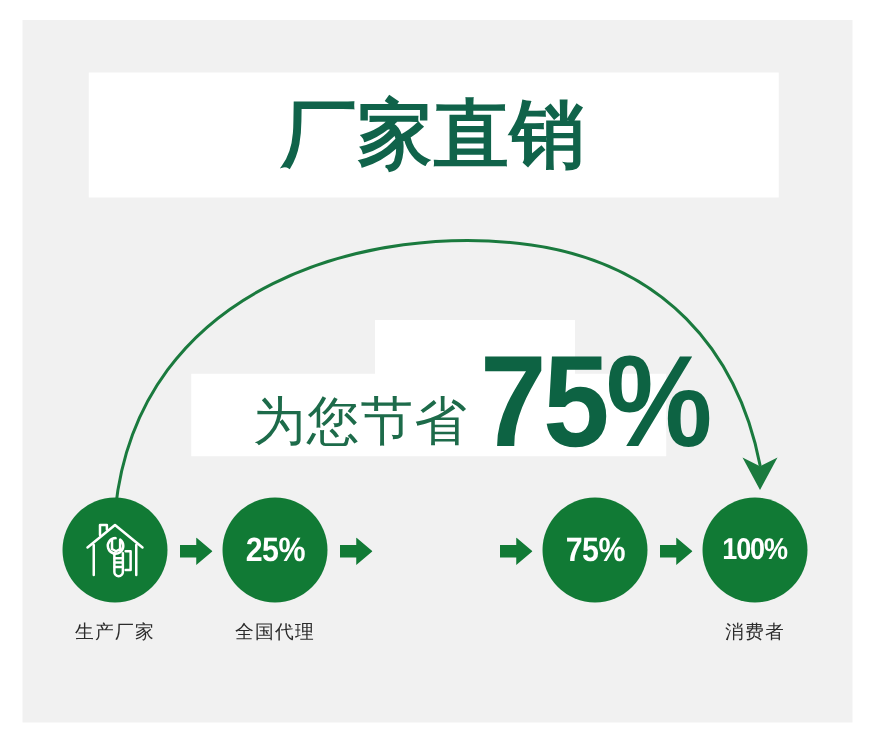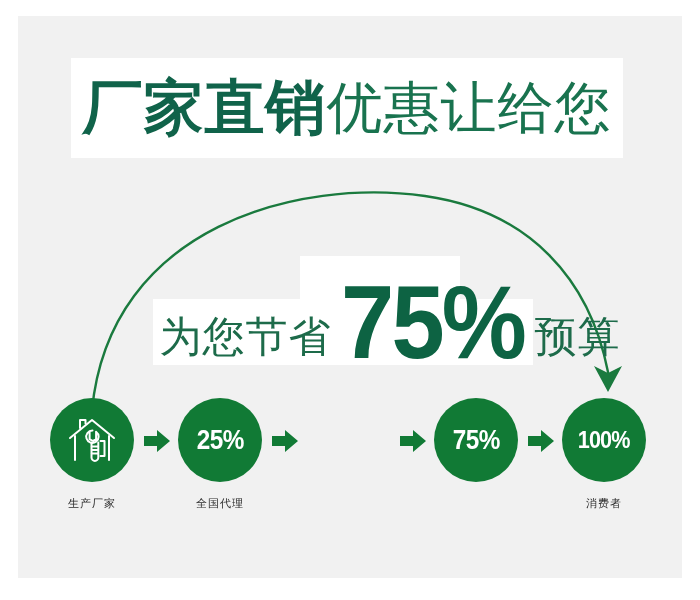--- a/index.html
+++ b/index.html
@@ -158,21 +158,21 @@
     letter-spacing: -0.5px;
     transform: scaleX(0.9);
     line-height: 1;
   }
   .pct.small {
     font-size: 24px;
     letter-spacing: -1px;
   }
   .node-label {
     margin-top: 14px;
-    font-size: 11px;
+    font-size: 15px;
     color: #2b2b2b;
     letter-spacing: 1px;
     white-space: nowrap;
   }
   .connector {
     position: absolute;
     top: 32px;
     width: 26px;
     height: 22px;
   }
@@ -180,34 +180,32 @@
 </head>
 <body>
 
 <div id="poster">
 
   <div id="panel"></div>
 
   <div id="title-plate"></div>
   <div id="title-line">
     <span class="title-strong">厂家直销</span>
-    <span class="title-light">优惠让给您</span>
   </div>
 
   <svg id="arc-svg" viewBox="0 0 700 600">
     <path d="M 92 410 C 110 225, 300 178, 425 196 C 530 211, 590 280, 608 372" fill="none" stroke="#1a7a3e" stroke-width="2.4" stroke-linecap="round"></path>
     <polygon points="608,392 594,366 608,373 622,366" fill="#1a7a3e"></polygon>
   </svg>
 
   <div id="save-plate-tall"></div>
   <div id="save-plate-wide"></div>
   <div id="save-line">
     <span class="save-text">为您节省</span>
     <span class="save-big">75%</span>
-    <span class="save-text">预算</span>
   </div>
 
   <div id="chain">
 
     <div class="node" style="left:6px;">
       <div class="bubble">
         <svg width="52" height="50" viewBox="0 0 52 50">
           <g fill="none" stroke="#ffffff" stroke-width="2" stroke-linejoin="round" stroke-linecap="round">
             <path d="M4 23 L26 5 L48 23"></path>
             <path d="M9 21 L9 45"></path>

